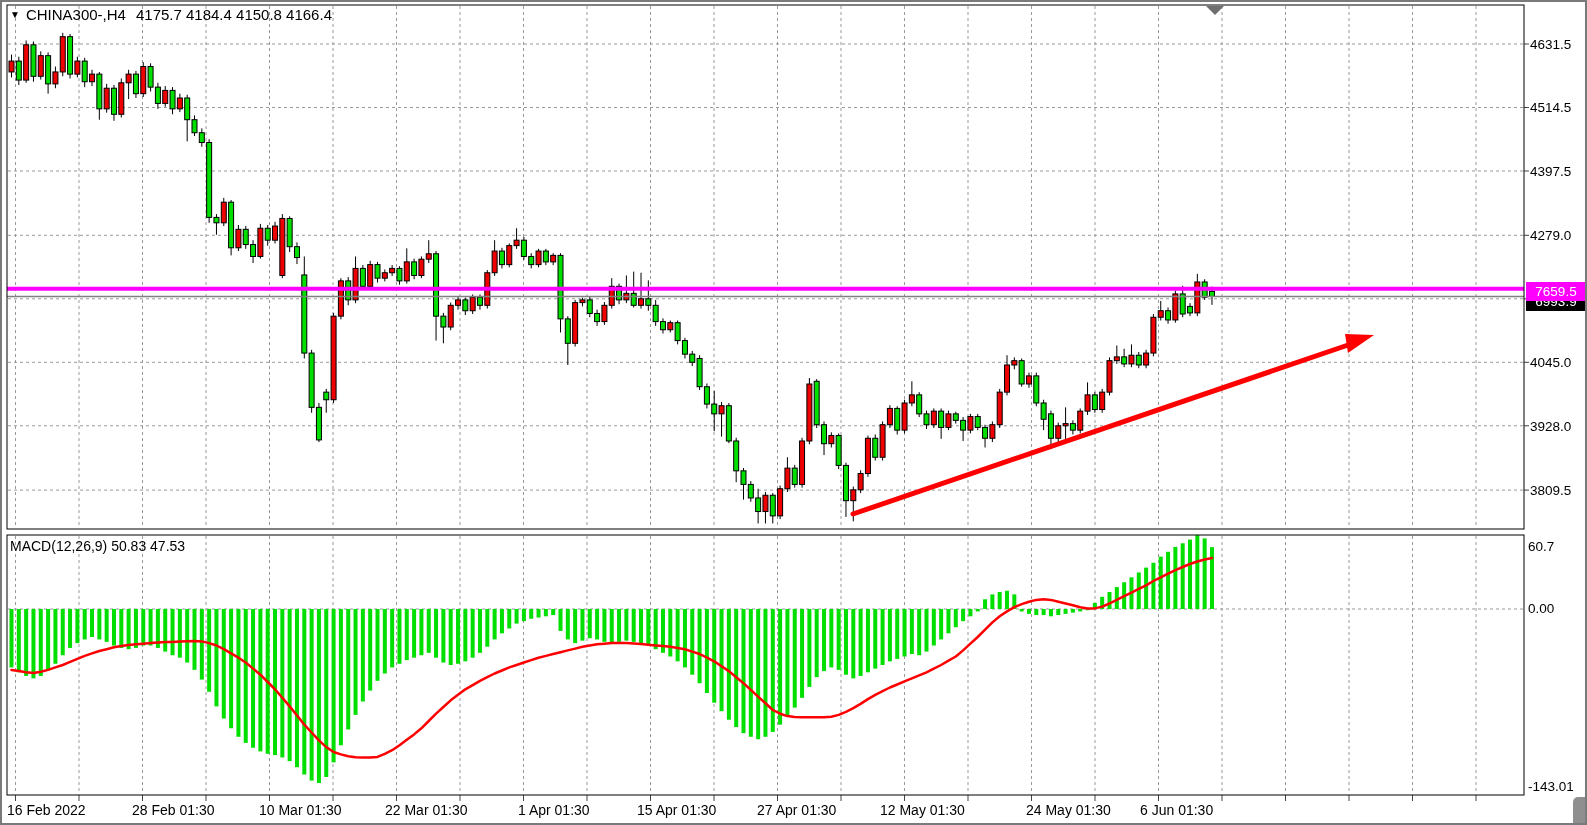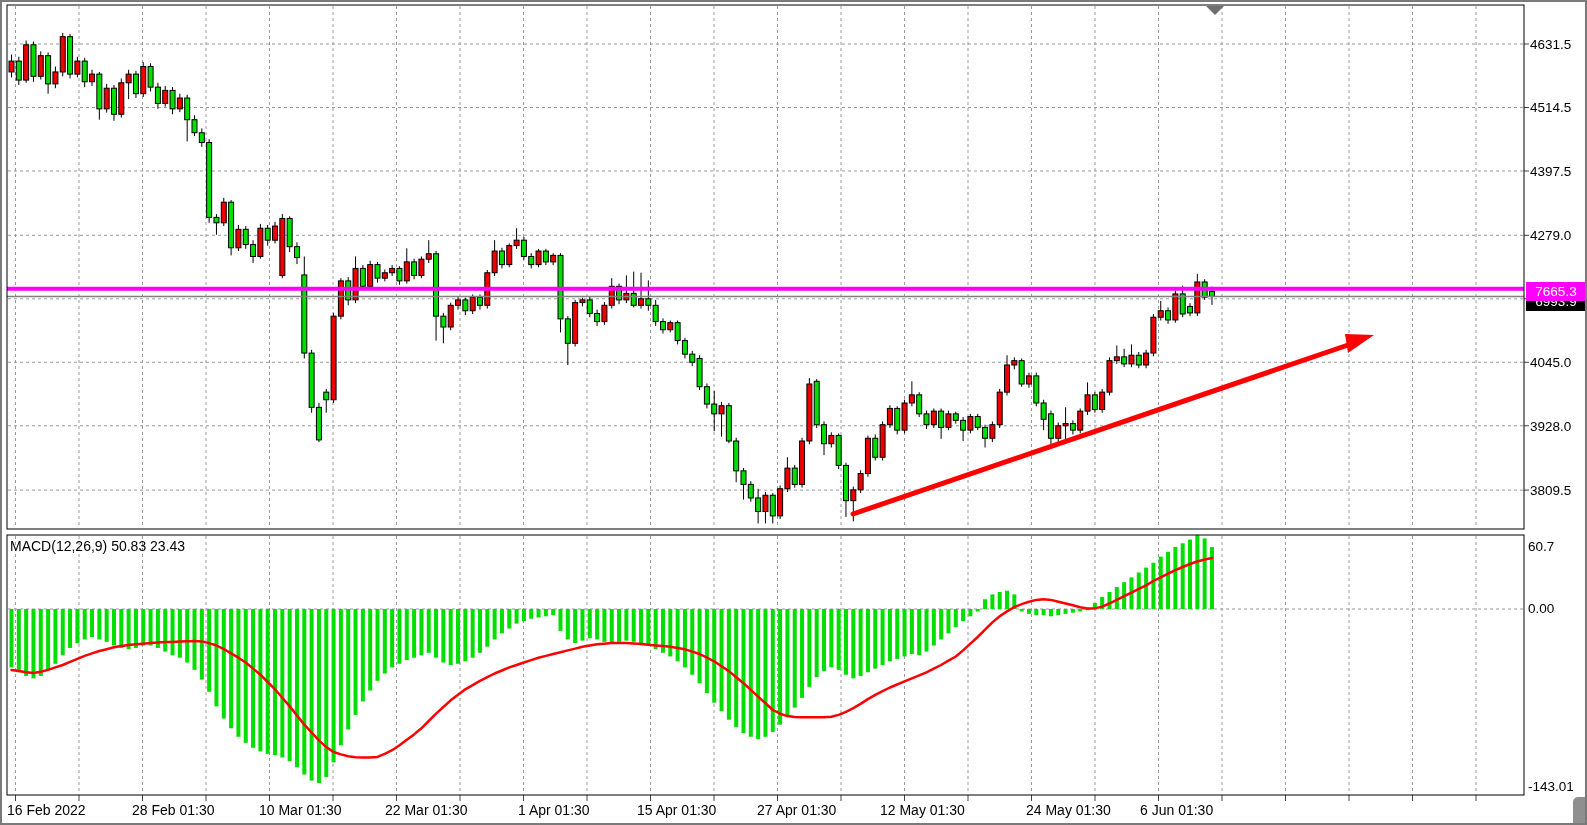--- a/index.html
+++ b/index.html
@@ -627,21 +627,24 @@
       <text x="257" y="813" font-size="14" font-family="&quot;Liberation Sans&quot;,&quot;DejaVu Sans&quot;,sans-serif" fill="#000">10 Mar 01:30</text>
       <text x="383" y="813" font-size="14" font-family="&quot;Liberation Sans&quot;,&quot;DejaVu Sans&quot;,sans-serif" fill="#000">22 Mar 01:30</text>
       <text x="516" y="813" font-size="14" font-family="&quot;Liberation Sans&quot;,&quot;DejaVu Sans&quot;,sans-serif" fill="#000">1 Apr 01:30</text>
       <text x="635" y="813" font-size="14" font-family="&quot;Liberation Sans&quot;,&quot;DejaVu Sans&quot;,sans-serif" fill="#000">15 Apr 01:30</text>
       <text x="755" y="813" font-size="14" font-family="&quot;Liberation Sans&quot;,&quot;DejaVu Sans&quot;,sans-serif" fill="#000">27 Apr 01:30</text>
       <text x="878" y="813" font-size="14" font-family="&quot;Liberation Sans&quot;,&quot;DejaVu Sans&quot;,sans-serif" fill="#000">12 May 01:30</text>
       <text x="1024" y="813" font-size="14" font-family="&quot;Liberation Sans&quot;,&quot;DejaVu Sans&quot;,sans-serif" fill="#000">24 May 01:30</text>
       <text x="1138" y="813" font-size="14" font-family="&quot;Liberation Sans&quot;,&quot;DejaVu Sans&quot;,sans-serif" fill="#000">6 Jun 01:30</text>
     </svg>
 
+  <div class="title">
+    <span class="tri">▼</span><span>CHINA300-,H4</span><span class="ohlc">4175.7 4184.4 4150.8 4166.4</span>
+  </div>
 
-  <div class="macd-label">MACD(12,26,9) 50.83 23.43</div>
+  <div class="macd-label">MACD(12,26,9) 50.83 47.53</div>
 
   <div class="price-tag tag-bid">6993.9</div>
-  <div class="price-tag tag-line">7665.3</div>
+  <div class="price-tag tag-line">7659.5</div>
 
   <div class="shift-marker"></div>
   <div class="vscroll-thumb"></div>
 </div>
 
 </body></html>

